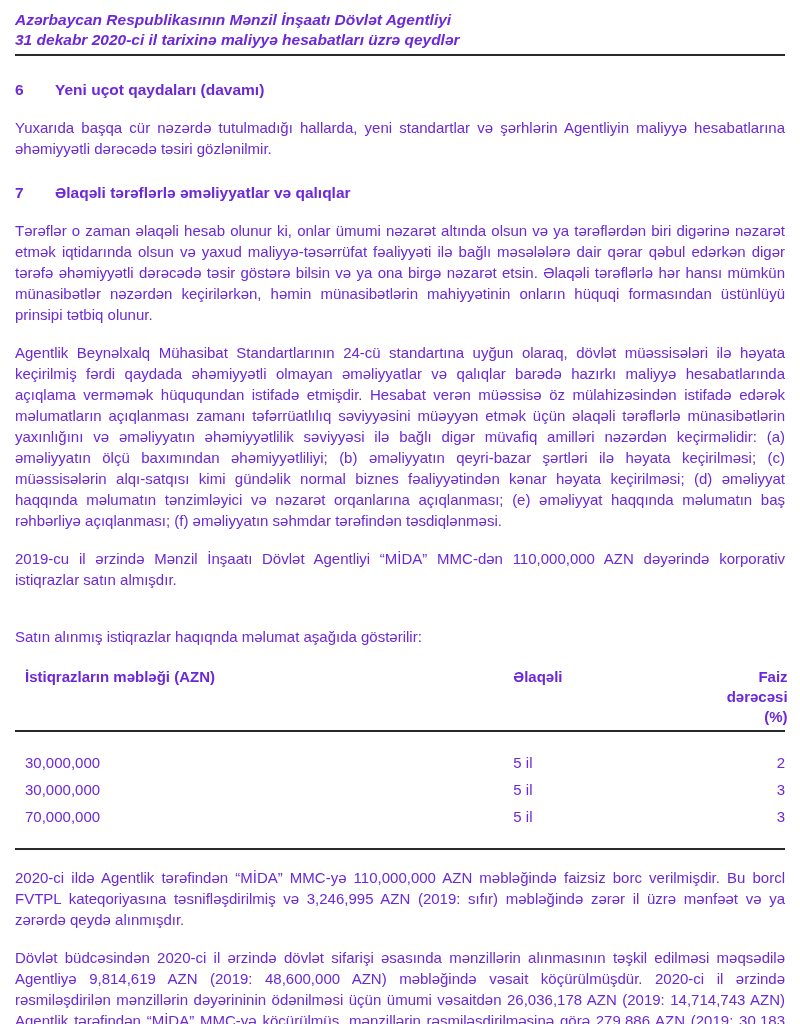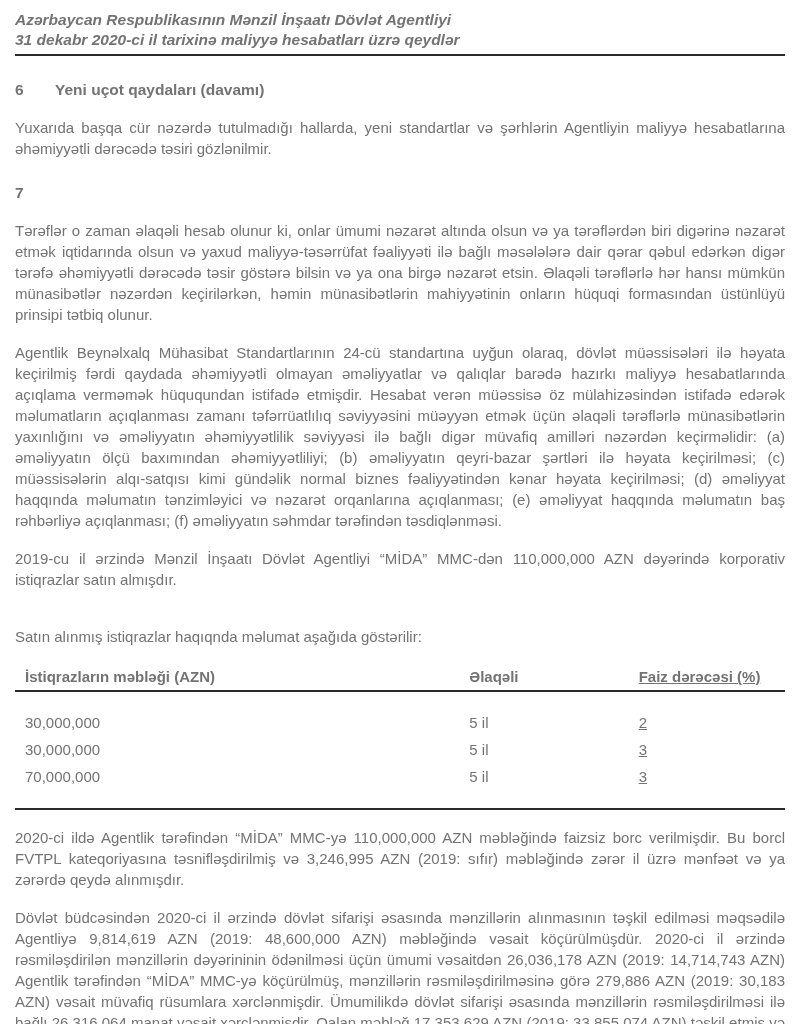--- a/index.html
+++ b/index.html
@@ -2,21 +2,21 @@
 <html><head>
 <meta charset="utf-8">
 <style>
   html, body { margin: 0; padding: 0; background: #ffffff; }
   .page {
     width: 800px;
     height: 1024px;
     box-sizing: border-box;
     padding: 10px 15px 0 15px;
     font-family: "Liberation Sans", "DejaVu Sans", sans-serif;
-    color: #737373;
+    color: #6d28d9;
     font-size: 15px;
     background: #ffffff;
     overflow: hidden;
   }
   .doc-header {
     font-weight: bold;
     font-style: italic;
     font-size: 15.5px;
     line-height: 20px;
   }
@@ -32,56 +32,57 @@
     line-height: 20px;
   }
   .sec-num { width: 40px; flex: 0 0 40px; }
   .para {
     margin: 17px 0 0 0;
     line-height: 21px;
     text-align: justify;
   }
   .para.single { text-align: left; margin-top: 36px; }
   .bonds-table { margin-top: 20px; }
-  .t-row { display: flex; line-height: 20px; }
+  .t-row { display: flex; line-height: 20px; gap: 44px; }
   .t-head {
     font-weight: bold;
     border-bottom: 2px solid #2a2a2a;
     padding-bottom: 3px;
   }
   .t-body {
     padding-top: 17px;
     padding-bottom: 18px;
     border-bottom: 2px solid #2a2a2a;
   }
   .t-body .t-row { padding: 3.5px 0; }
   .t-cell { box-sizing: border-box; }
   .c1 { flex: 0 0 59%; padding-left: 10px; }
   .c2 { flex: 0 0 22%; }
-  .c3 { flex: 1 1 auto; text-align: left; text-decoration: underline; }
+  .c3 { flex: 1 1 auto; text-align: right; }
 </style>
 </head>
 <body>
 
 <div class="page">
 
   <header class="doc-header">
     <div>Azərbaycan Respublikasının Mənzil İnşaatı Dövlət Agentliyi</div>
     <div>31 dekabr 2020-ci il tarixinə maliyyə hesabatları üzrə qeydlər</div>
   </header>
   <div class="header-rule"></div>
 
   <div class="section-heading">
     <span class="sec-num">6</span>
     <span>Yeni uçot qaydaları (davamı)</span>
   </div>
   <p class="para">Yuxarıda başqa cür nəzərdə tutulmadığı hallarda, yeni standartlar və şərhlərin Agentliyin maliyyə hesabatlarına əhəmiyyətli dərəcədə təsiri gözlənilmir.</p>
 
   <div class="section-heading">
     <span class="sec-num">7</span>
+    <span>Əlaqəli tərəflərlə əməliyyatlar və qalıqlar</span>
   </div>
   <p class="para">Tərəflər o zaman əlaqəli hesab olunur ki, onlar ümumi nəzarət altında olsun və ya tərəflərdən biri digərinə nəzarət etmək iqtidarında olsun və yaxud maliyyə-təsərrüfat fəaliyyəti ilə bağlı məsələlərə dair qərar qəbul edərkən digər tərəfə əhəmiyyətli dərəcədə təsir göstərə bilsin və ya ona birgə nəzarət etsin. Əlaqəli tərəflərlə hər hansı mümkün münasibətlər nəzərdən keçirilərkən, həmin münasibətlərin mahiyyətinin onların hüquqi formasından üstünlüyü prinsipi tətbiq olunur.</p>
   <p class="para">Agentlik Beynəlxalq Mühasibat Standartlarının 24-cü standartına uyğun olaraq, dövlət müəssisələri ilə həyata keçirilmiş fərdi qaydada əhəmiyyətli olmayan əməliyyatlar və qalıqlar barədə hazırkı maliyyə hesabatlarında açıqlama verməmək hüququndan istifadə etmişdir. Hesabat verən müəssisə öz mülahizəsindən istifadə edərək məlumatların açıqlanması zamanı təfərrüatlılıq səviyyəsini müəyyən etmək üçün əlaqəli tərəflərlə münasibətlərin yaxınlığını və əməliyyatın əhəmiyyətlilik səviyyəsi ilə bağlı digər müvafiq amilləri nəzərdən keçirməlidir: (a) əməliyyatın ölçü baxımından əhəmiyyətliliyi; (b) əməliyyatın qeyri-bazar şərtləri ilə həyata keçirilməsi; (c) müəssisələrin alqı-satqısı kimi gündəlik normal biznes fəaliyyətindən kənar həyata keçirilməsi; (d) əməliyyat haqqında məlumatın tənzimləyici və nəzarət orqanlarına açıqlanması; (e) əməliyyat haqqında məlumatın baş rəhbərliyə açıqlanması; (f) əməliyyatın səhmdar tərəfindən təsdiqlənməsi.</p>
   <p class="para">2019-cu il ərzində Mənzil İnşaatı Dövlət Agentliyi “MİDA” MMC-dən 110,000,000 AZN dəyərində korporativ istiqrazlar satın almışdır.</p>
   <p class="para single">Satın alınmış istiqrazlar haqıqnda məlumat aşağıda göstərilir:</p>
 
   <div class="bonds-table">
     <div class="t-row t-head">
       <div class="t-cell c1">İstiqrazların məbləği (AZN)</div>
       <div class="t-cell c2">Əlaqəli</div>

